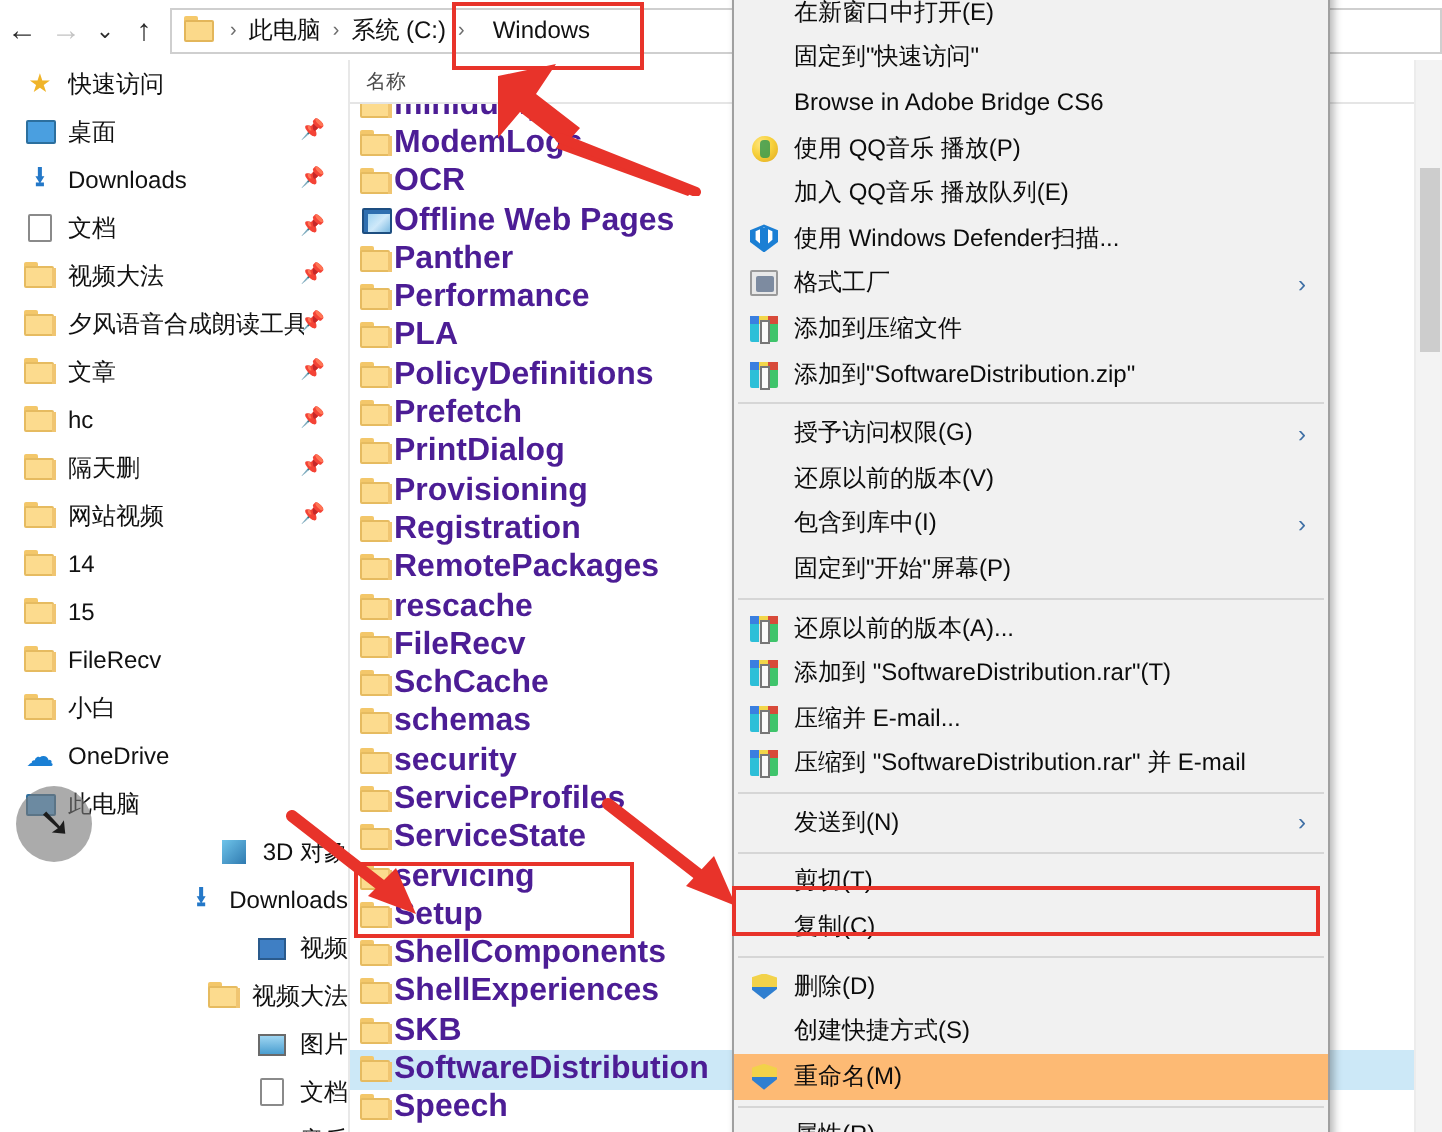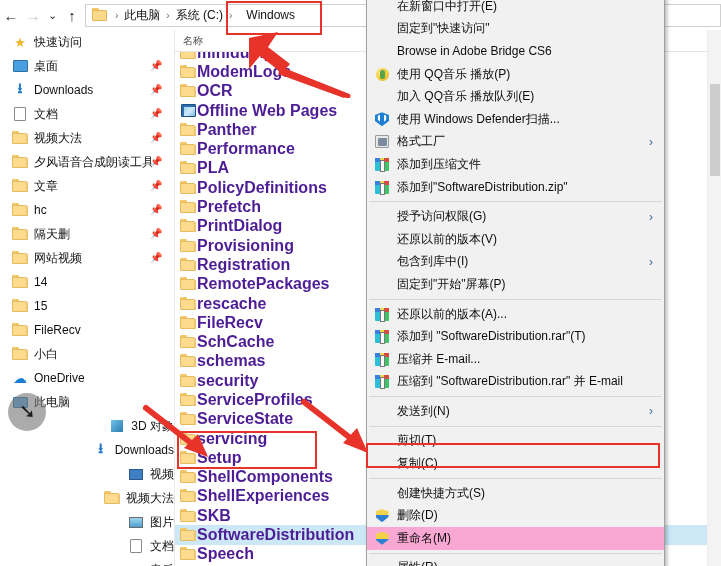--- a/index.html
+++ b/index.html
@@ -105,21 +105,21 @@
   .ctxmenu {
     position: absolute; left: 366px; top: -8px; width: 299px;
     background: #f1f1f1; border: 1px solid #a0a0a0;
     box-shadow: 2px 2px 4px rgba(0,0,0,0.28);
     padding: 2px 0 3px 0;
   }
   .mi {
     height: 22.6px; display: flex; align-items: center; position: relative;
     padding-left: 0; white-space: nowrap;
   }
-  .mi.hl { background: #f9a8d4; }
+  .mi.hl { background: #fdba74; }
   .mi .mico { width: 30px; min-width:30px; display:flex; align-items:center; justify-content:center; }
   .mi .mlbl { font-size: 12px; color: #0c0c0c; }
   .mi .chev { position: absolute; right: 11px; font-size: 12px; color: #3f6fa5; }
   .msep { height: 1px; background: #d6d6d6; margin: 3px 2px 3px 2px; }
 
   
   .ic-qq { width:13px; height:13px; border-radius:50%;
     background: radial-gradient(circle at 35% 30%, #ffe680 0%, #f7d13c 45%, #e0a81e 100%); position:relative;}
   .ic-qq:after{content:''; position:absolute; left:4px; top:2px; width:5px; height:9px; background:#3b9b4f; border-radius:2px; opacity:.85;}
   .ic-def { width:14px; height:14px; background:#1b7fd4; position:relative;
@@ -811,28 +811,28 @@
         <div class="mi">
           <span class="mico"></span>
           <span class="mlbl">剪切(T)</span>
         </div>
         <div class="mi">
           <span class="mico"></span>
           <span class="mlbl">复制(C)</span>
         </div>
         <div class="msep"></div>
         <div class="mi">
+          <span class="mico">
+            <span class="ic-shield"></span>
+          </span>
+          <span class="mlbl">删除(D)</span>
+        </div>
+        <div class="mi">
           <span class="mico"></span>
           <span class="mlbl">创建快捷方式(S)</span>
-        </div>
-        <div class="mi">
-          <span class="mico">
-            <span class="ic-shield"></span>
-          </span>
-          <span class="mlbl">删除(D)</span>
         </div>
         <div class="mi hl">
           <span class="mico">
             <span class="ic-shield"></span>
           </span>
           <span class="mlbl">重命名(M)</span>
         </div>
         <div class="msep"></div>
         <div class="mi">
           <span class="mico"></span>

